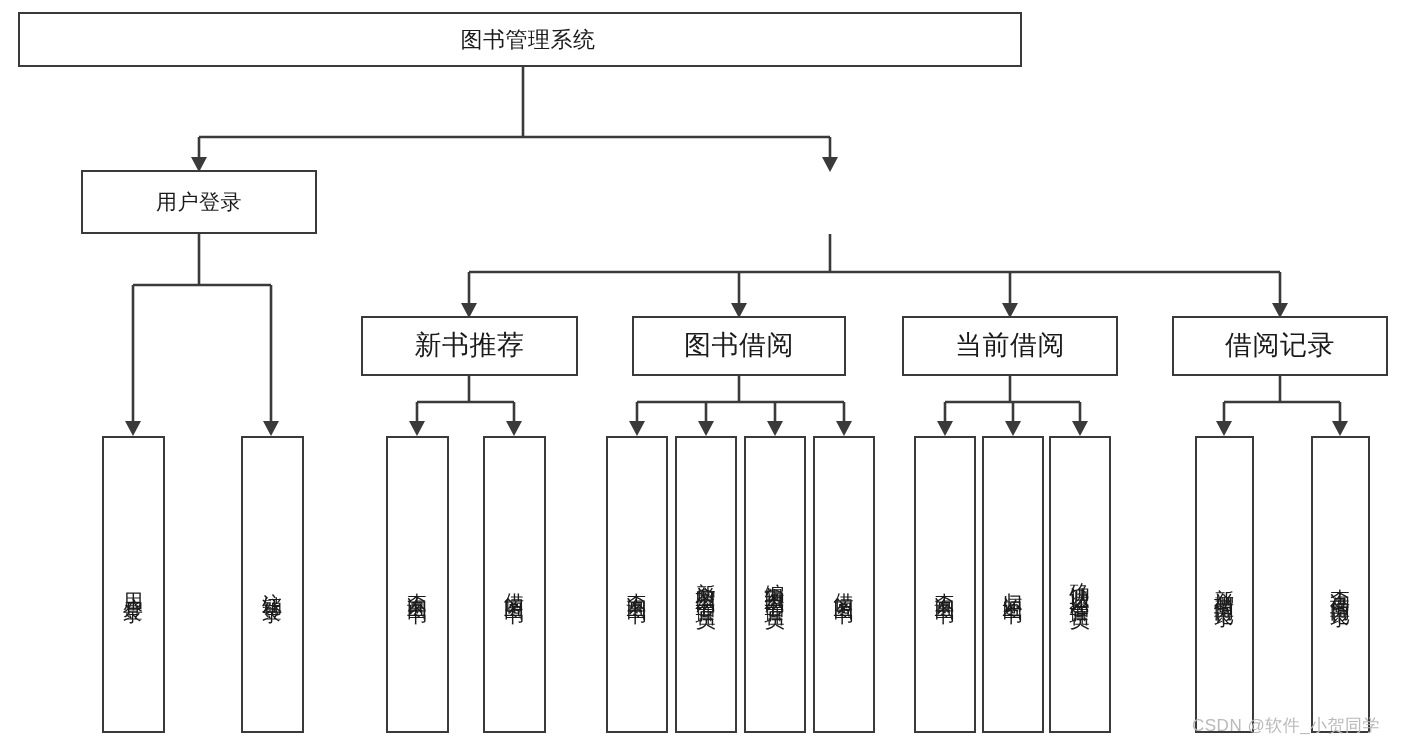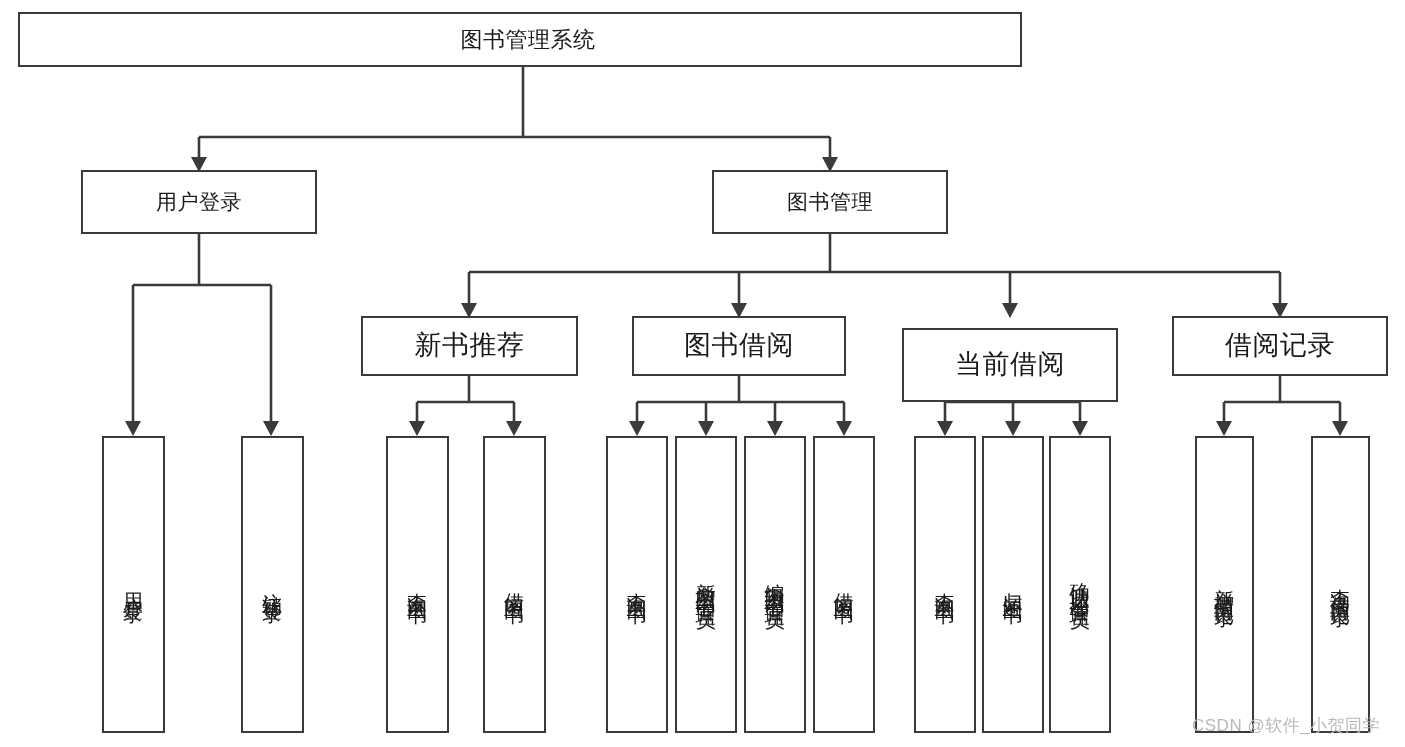--- a/index.html
+++ b/index.html
@@ -138,31 +138,28 @@
     <polygon points="1332,421 1348,421 1340,436" fill="#3a3a3a" stroke="none"></polygon>
   </svg>
 
   <div class="node root" style="left:18px; top:12px; width:1004px; height:55px;padding-left:16px;">
     <span class="label">图书管理系统</span>
   </div>
 
   <div class="node lvl2" style="left:81px; top:170px; width:236px; height:64px;">
     <span class="label">用户登录</span>
   </div>
-  <div class="node lvl2" style="left:712px; top:170px; width:236px; height:64px;">
-    <span class="label">图书管理</span>
-  </div>
 
   <div class="node lvl3" style="left:361px; top:316px; width:217px; height:60px;">
     <span class="label">新书推荐</span>
   </div>
   <div class="node lvl3" style="left:632px; top:316px; width:214px; height:60px;">
     <span class="label">图书借阅</span>
   </div>
-  <div class="node lvl3" style="left:902px; top:328px; width:216px; height:74px;">
+  <div class="node lvl3" style="left:902px; top:316px; width:216px; height:60px;">
     <span class="label">当前借阅</span>
   </div>
   <div class="node lvl3" style="left:1172px; top:316px; width:216px; height:60px;">
     <span class="label">借阅记录</span>
   </div>
 
   <div class="node vertical" style="left:102px; top:436px; width:63px; height:297px;">
     <span class="label">用户登录</span>
   </div>
   <div class="node vertical" style="left:241px; top:436px; width:63px; height:297px;">

